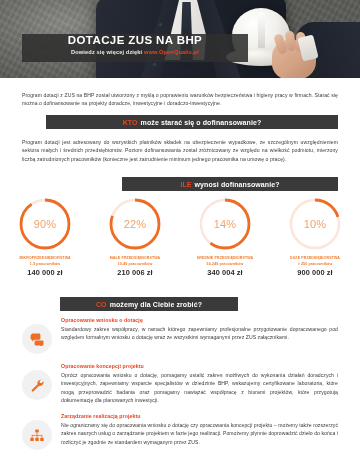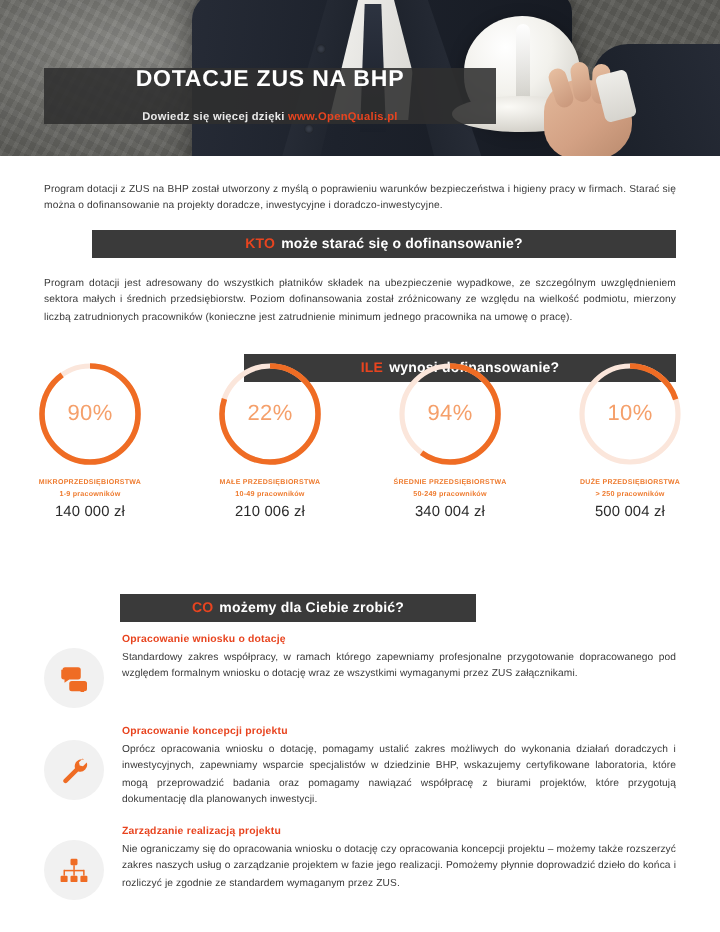--- a/index.html
+++ b/index.html
@@ -110,21 +110,21 @@
     width: 16px; height: 24px;
     background: linear-gradient(180deg, #eeede9, #d6d4ce);
     transform: rotate(-14deg); border-radius: 3px;
   }
 
   .hero-band {
     position: absolute; left: 22px; top: 34px;
     width: 226px; height: 28px;
     background: rgba(47,47,47,.88);
     display: flex; flex-direction: column;
-    align-items: center; justify-content: space-between;
+    align-items: center; justify-content: flex-start;
   }
   .hero-title {
     color: #ffffff; font-size: 11.5px; font-weight: bold;
     letter-spacing: .4px; line-height: 1.05;
   }
   .hero-sub {
     color: #e9e9e9; font-size: 5.6px; font-weight: bold;
     letter-spacing: .15px; margin-top: 2.5px;
   }
   .hero-sub .lnk { color: #e8441f; }
@@ -145,39 +145,39 @@
   }
   .secbar span {
     font-size: 7px; font-weight: bold; color: #ffffff; letter-spacing: .1px;
   }
   .secbar .kw { color: #e8441f; margin-right: 3px; }
   .bar-kto { left: 46px; top: 115px; width: 292px; }
   .bar-ile { left: 122px; top: 177px; width: 216px; }
   .bar-co  { left: 60px; top: 297px; width: 178px; }
 
   
-  .donuts { position: absolute; left: 0; top: 179px; width: 360px; display: flex; }
+  .donuts { position: absolute; left: 0; top: 196px; width: 360px; display: flex; }
   .donut-cell { width: 90px; display: flex; flex-direction: column; align-items: center; }
   .ring-wrap { width: 56px; height: 56px; position: relative; }
   .ring-wrap svg { display: block; transform: rotate(-90deg); }
   .ring-pct {
     position: absolute; inset: 0; display: flex;
     align-items: center; justify-content: center;
     font-size: 11px; color: #f5a06b; letter-spacing: .2px;
   }
   .d-name {
     margin-top: 4px; font-size: 3.5px; font-weight: bold;
     color: #ee7b2f; letter-spacing: .15px; text-align: center;
   }
   .d-emp {
     margin-top: 1.5px; font-size: 3.6px; font-weight: bold;
     color: #ee7b2f; letter-spacing: .1px; text-align: center;
   }
   .d-amt {
-    margin-top: 2.5px; font-size: 7.4px; font-weight: normal;
+    margin-top: 2.5px; font-size: 7.4px; font-weight: bold;
     color: #2b2b2b; letter-spacing: .1px; text-align: center;
   }
 
   
   .services { position: absolute; left: 0; top: 316px; width: 360px; }
   .svc { display: flex; padding: 0 22px 0 22px; margin-bottom: 8px; }
   .svc-ico {
     flex: 0 0 30px; height: 30px; border-radius: 50%;
     background: #f1f1f1; display: flex; align-items: center; justify-content: center;
     margin-right: 9px; margin-top: 8px;
@@ -265,38 +265,38 @@
       <div class="d-emp">10-49 pracowników</div>
       <div class="d-amt">210 006 zł</div>
     </div>
 
     <div class="donut-cell">
       <div class="ring-wrap">
         <svg width="56" height="56" viewBox="0 0 56 56">
           <circle cx="28" cy="28" r="24" fill="none" stroke="#fbe6db" stroke-width="2.6"></circle>
           <circle class="arc" cx="28" cy="28" r="24" fill="none" stroke="#ef6c24" stroke-width="2.8" stroke-linecap="butt" stroke-dasharray="90.48 61.32"></circle>
         </svg>
-        <div class="ring-pct">94%</div>
+        <div class="ring-pct">14%</div>
       </div>
       <div class="d-name">ŚREDNIE PRZEDSIĘBIORSTWA</div>
       <div class="d-emp">50-249 pracowników</div>
       <div class="d-amt">340 004 zł</div>
     </div>
 
     <div class="donut-cell">
       <div class="ring-wrap">
         <svg width="56" height="56" viewBox="0 0 56 56">
           <circle cx="28" cy="28" r="24" fill="none" stroke="#fbe6db" stroke-width="2.6"></circle>
           <circle class="arc" cx="28" cy="28" r="24" fill="none" stroke="#ef6c24" stroke-width="2.8" stroke-linecap="butt" stroke-dasharray="30.16 121.64"></circle>
         </svg>
         <div class="ring-pct">10%</div>
       </div>
       <div class="d-name">DUŻE PRZEDSIĘBIORSTWA</div>
       <div class="d-emp">&gt; 250 pracowników</div>
-      <div class="d-amt">500 004 zł</div>
+      <div class="d-amt">900 000 zł</div>
     </div>
 
   </div>
 
   <div class="secbar bar-co">
     <span class="kw">CO</span>
     <span>możemy dla Ciebie zrobić?</span>
   </div>
 
   <div class="services">

